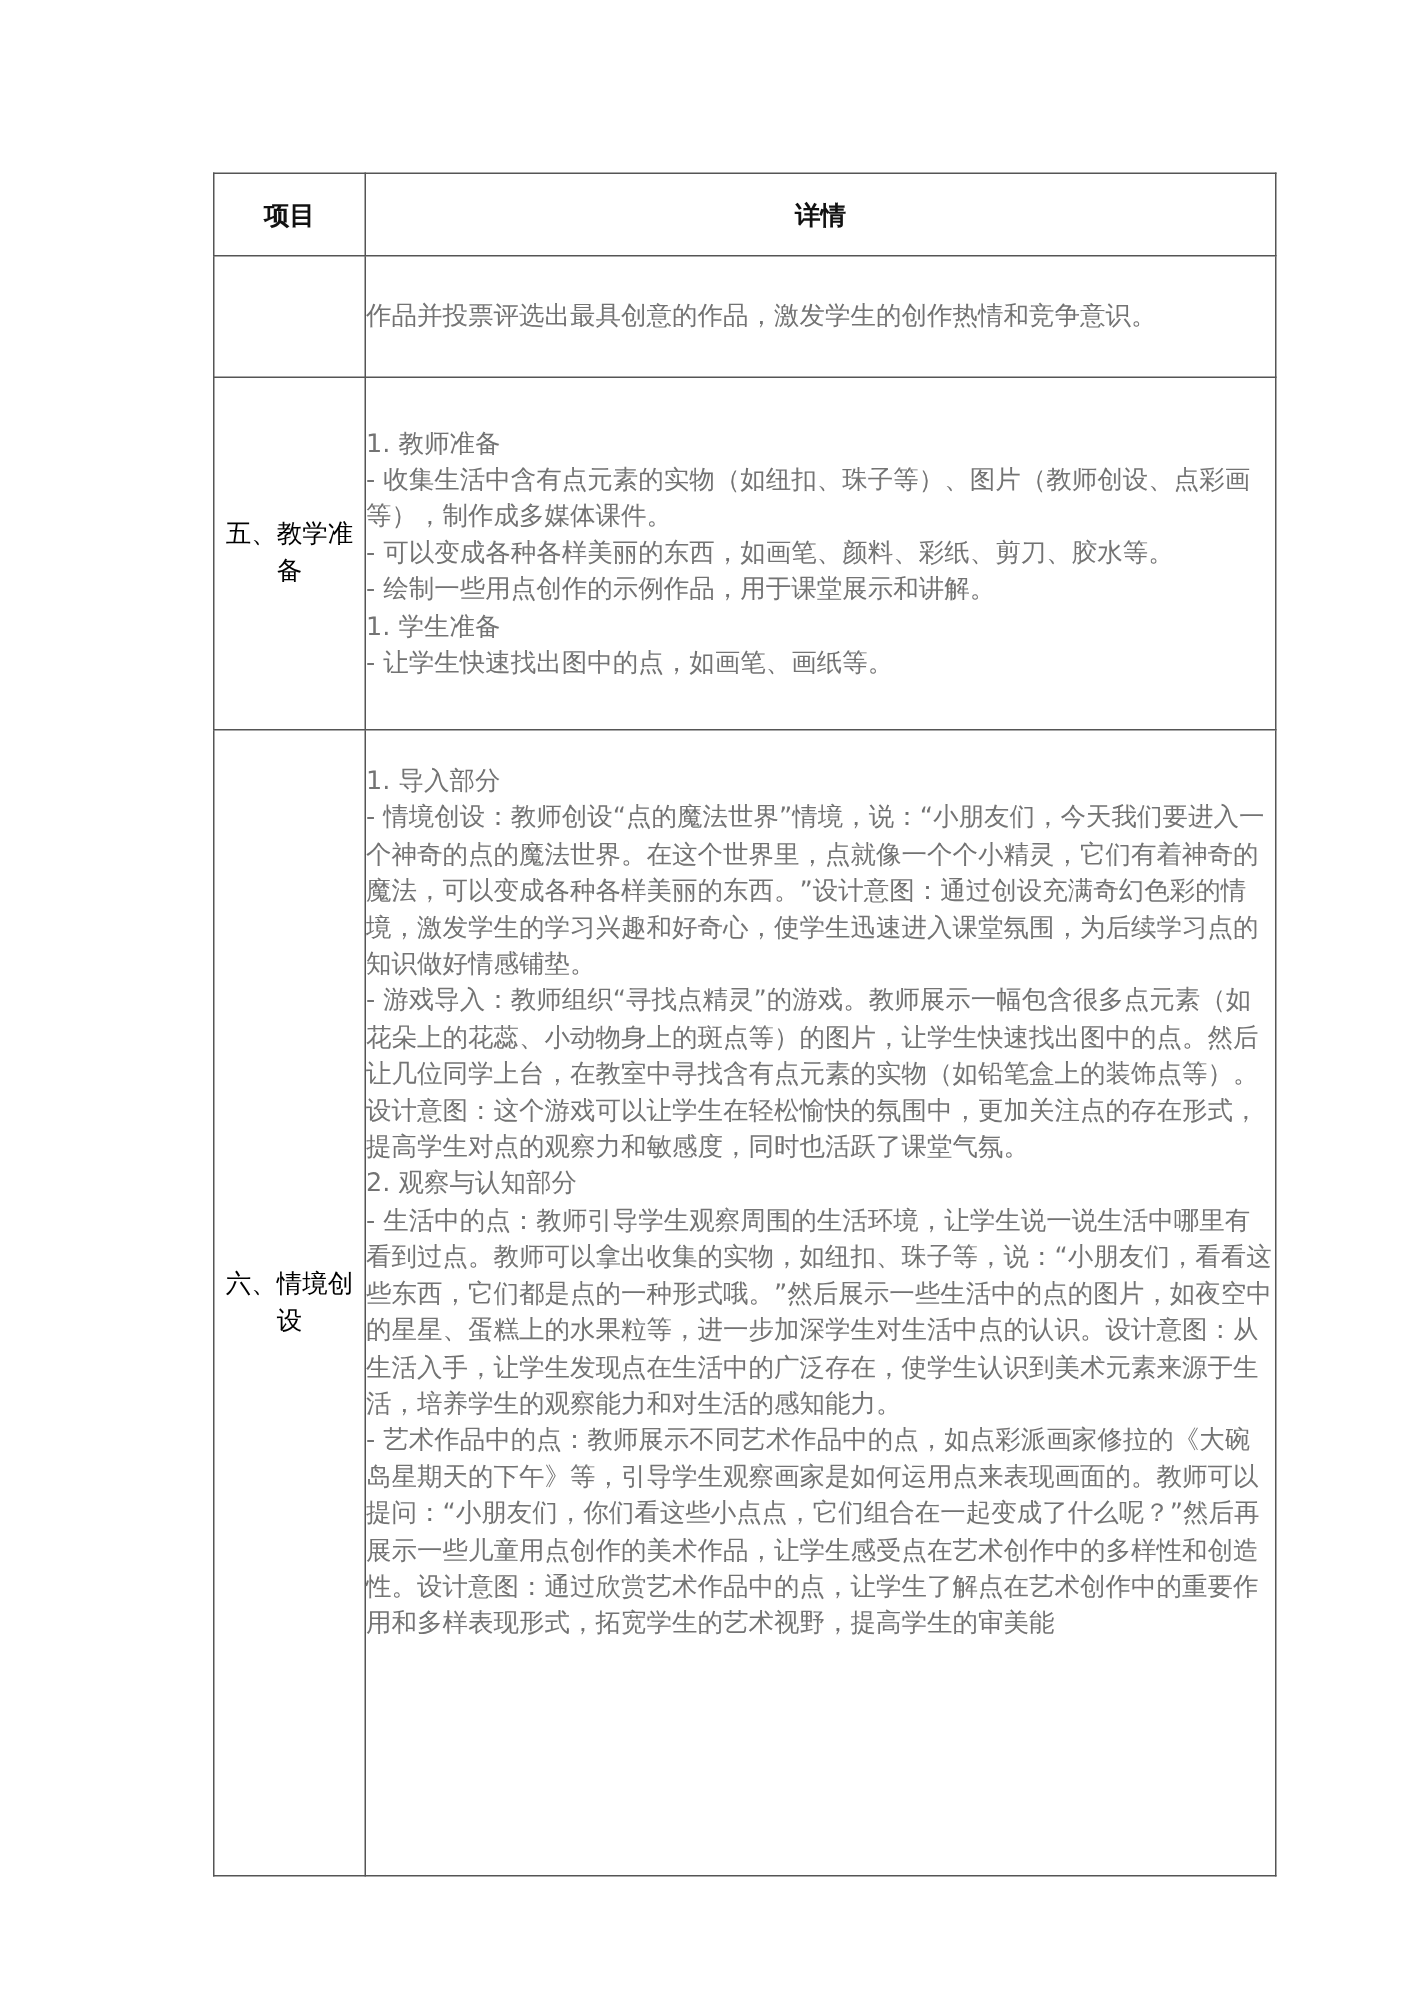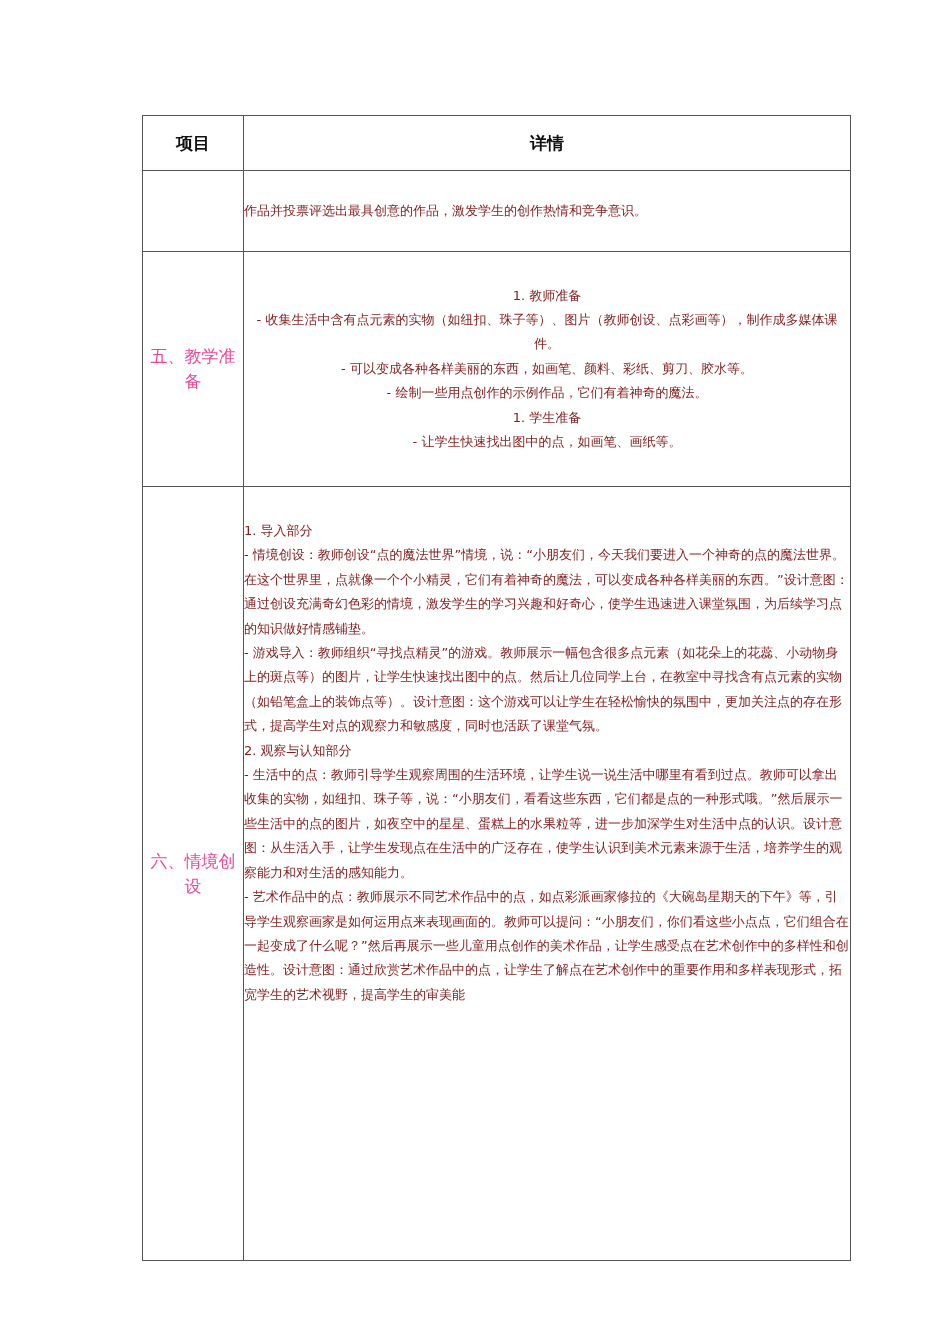--- a/index.html
+++ b/index.html
@@ -8,27 +8,27 @@
     table.doc {
       position: absolute; left: 142px; top: 115px;
       width: 708px; border-collapse: collapse; table-layout: fixed;
     }
     table.doc td, table.doc th {
       border: 1px solid #555; vertical-align: middle; padding: 0;
     }
     col.c1 { width: 101px; }
     col.c2 { width: 607px; }
     th { height: 54px; font-size: 17px; font-weight: bold; color: #111; text-align: center; }
-    td.label { text-align: center; font-size: 17px; line-height: 25px; padding: 0 10px; color: #ec4899; }
-    td.detail { padding: 12px 22px 12px 22px; font-size: 13px; line-height: 24.4px; color: #7f1d1d; text-align: left; margin-left: 14px; }
+    td.label { text-align: center; font-size: 17px; line-height: 25px; padding: 0 10px; color: #000000; }
+    td.detail { padding: 12px 22px 12px 22px; font-size: 17px; line-height: 24.4px; color: #737373; text-align: left; margin-left: 14px; }
     .line { display: block; white-space: normal; }
     tr.r1 td { height: 80px; }
-    tr.r2 td { height: 234px; text-align: center; }
+    tr.r2 td { height: 234px; }
     tr.r3 td { height: 741px; }
-    tr.r3 td.detail { vertical-align: top; padding-top: 32px; }
+    tr.r3 td.detail { vertical-align: top; padding-top: 22px; }
   </style>
 </head>
 <body>
 
 <div class="page">
   <table class="doc">
     <colgroup>
         <col class="c1">
         <col class="c2">
       </colgroup>
@@ -42,21 +42,21 @@
       <td class="detail">
         <span class="line">作品并投票评选出最具创意的作品，激发学生的创作热情和竞争意识。</span>
       </td>
     </tr>
     <tr class="r2">
       <td class="label">五、教学准备</td>
       <td class="detail">
         <span class="line">1. 教师准备</span>
         <span class="line">- 收集生活中含有点元素的实物（如纽扣、珠子等）、图片（教师创设、点彩画等），制作成多媒体课件。</span>
         <span class="line">- 可以变成各种各样美丽的东西，如画笔、颜料、彩纸、剪刀、胶水等。</span>
-        <span class="line">- 绘制一些用点创作的示例作品，它们有着神奇的魔法。</span>
+        <span class="line">- 绘制一些用点创作的示例作品，用于课堂展示和讲解。</span>
         <span class="line">1. 学生准备</span>
         <span class="line">- 让学生快速找出图中的点，如画笔、画纸等。</span>
       </td>
     </tr>
     <tr class="r3">
       <td class="label">六、情境创设</td>
       <td class="detail">
         <span class="line">1. 导入部分</span>
         <span class="line">- 情境创设：教师创设“点的魔法世界”情境，说：“小朋友们，今天我们要进入一个神奇的点的魔法世界。在这个世界里，点就像一个个小精灵，它们有着神奇的魔法，可以变成各种各样美丽的东西。”设计意图：通过创设充满奇幻色彩的情境，激发学生的学习兴趣和好奇心，使学生迅速进入课堂氛围，为后续学习点的知识做好情感铺垫。</span>
         <span class="line">- 游戏导入：教师组织“寻找点精灵”的游戏。教师展示一幅包含很多点元素（如花朵上的花蕊、小动物身上的斑点等）的图片，让学生快速找出图中的点。然后让几位同学上台，在教室中寻找含有点元素的实物（如铅笔盒上的装饰点等）。设计意图：这个游戏可以让学生在轻松愉快的氛围中，更加关注点的存在形式，提高学生对点的观察力和敏感度，同时也活跃了课堂气氛。</span>

